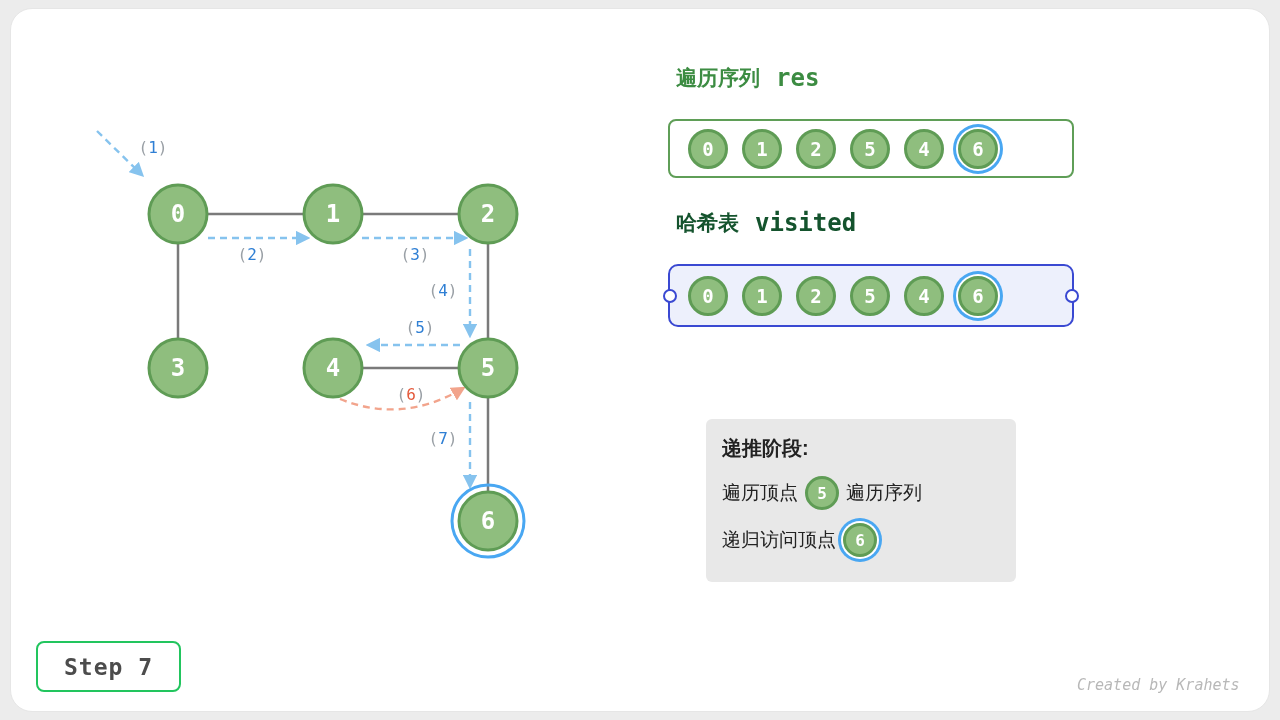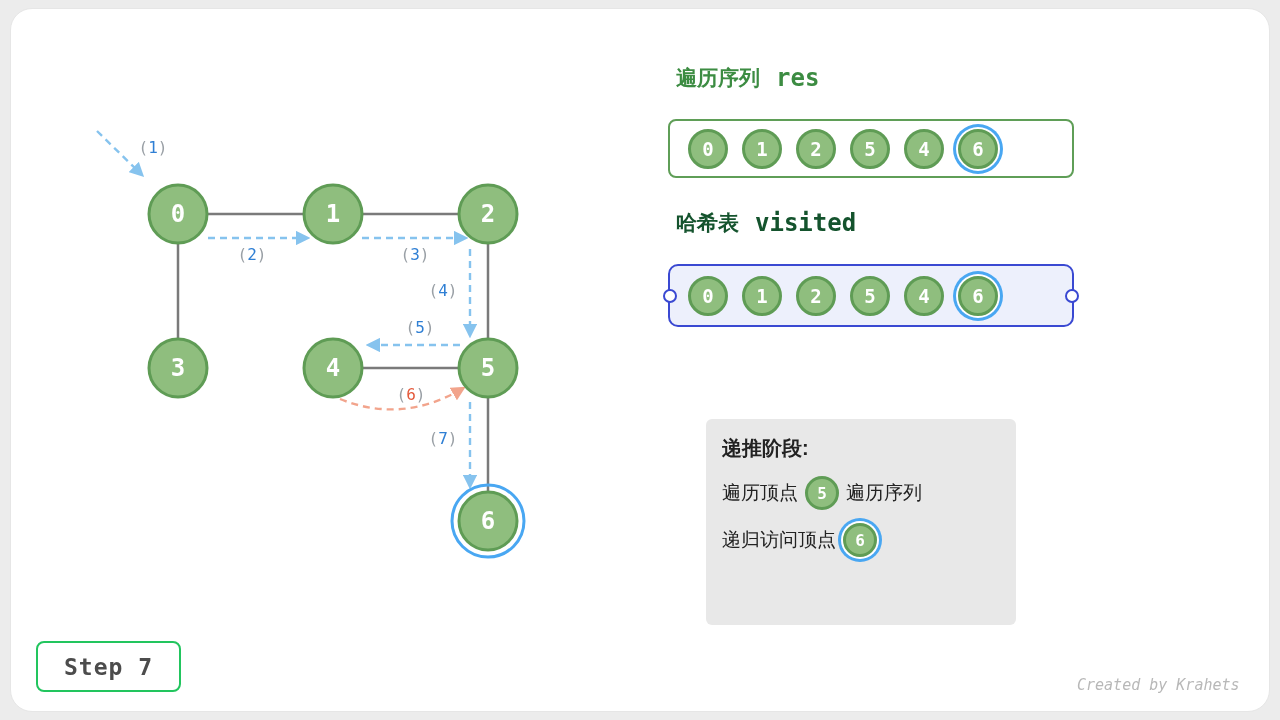--- a/index.html
+++ b/index.html
@@ -43,21 +43,21 @@
   .chip {
     width:40px; height:40px; border-radius:50%; flex:0 0 auto;
     background:#8fbe7e; border:3px solid #5f9c55; color:#fff;
     font-family:"DejaVu Sans Mono", monospace; font-weight:bold; font-size:19px;
     display:flex; align-items:center; justify-content:center;
   }
   .chip.hl { box-shadow:0 0 0 2px #ffffff, 0 0 0 5px #49a7f2; }
   .chip-sm { width:34px; height:34px; font-size:16px; }
 
   .info-box {
-    position:absolute; left:706px; top:419px; width:310px; height:206px;
+    position:absolute; left:706px; top:419px; width:310px; height:163px;
     background:#e8e8e8; border-radius:6px; padding:16px 16px; color:#222222;
   }
   .info-title { font-size:20px; font-weight:bold; margin-bottom:14px; }
   .info-line { display:flex; align-items:center; gap:7px; font-size:19px; margin-top:13px; }
 
   .step-box {
     position:absolute; left:36px; top:641px; width:145px; height:51px;
     background:#ffffff; border:2px solid #22c55e; border-radius:8px;
     display:flex; align-items:center; justify-content:center;
     font-family:"DejaVu Sans Mono", monospace; font-weight:bold;

